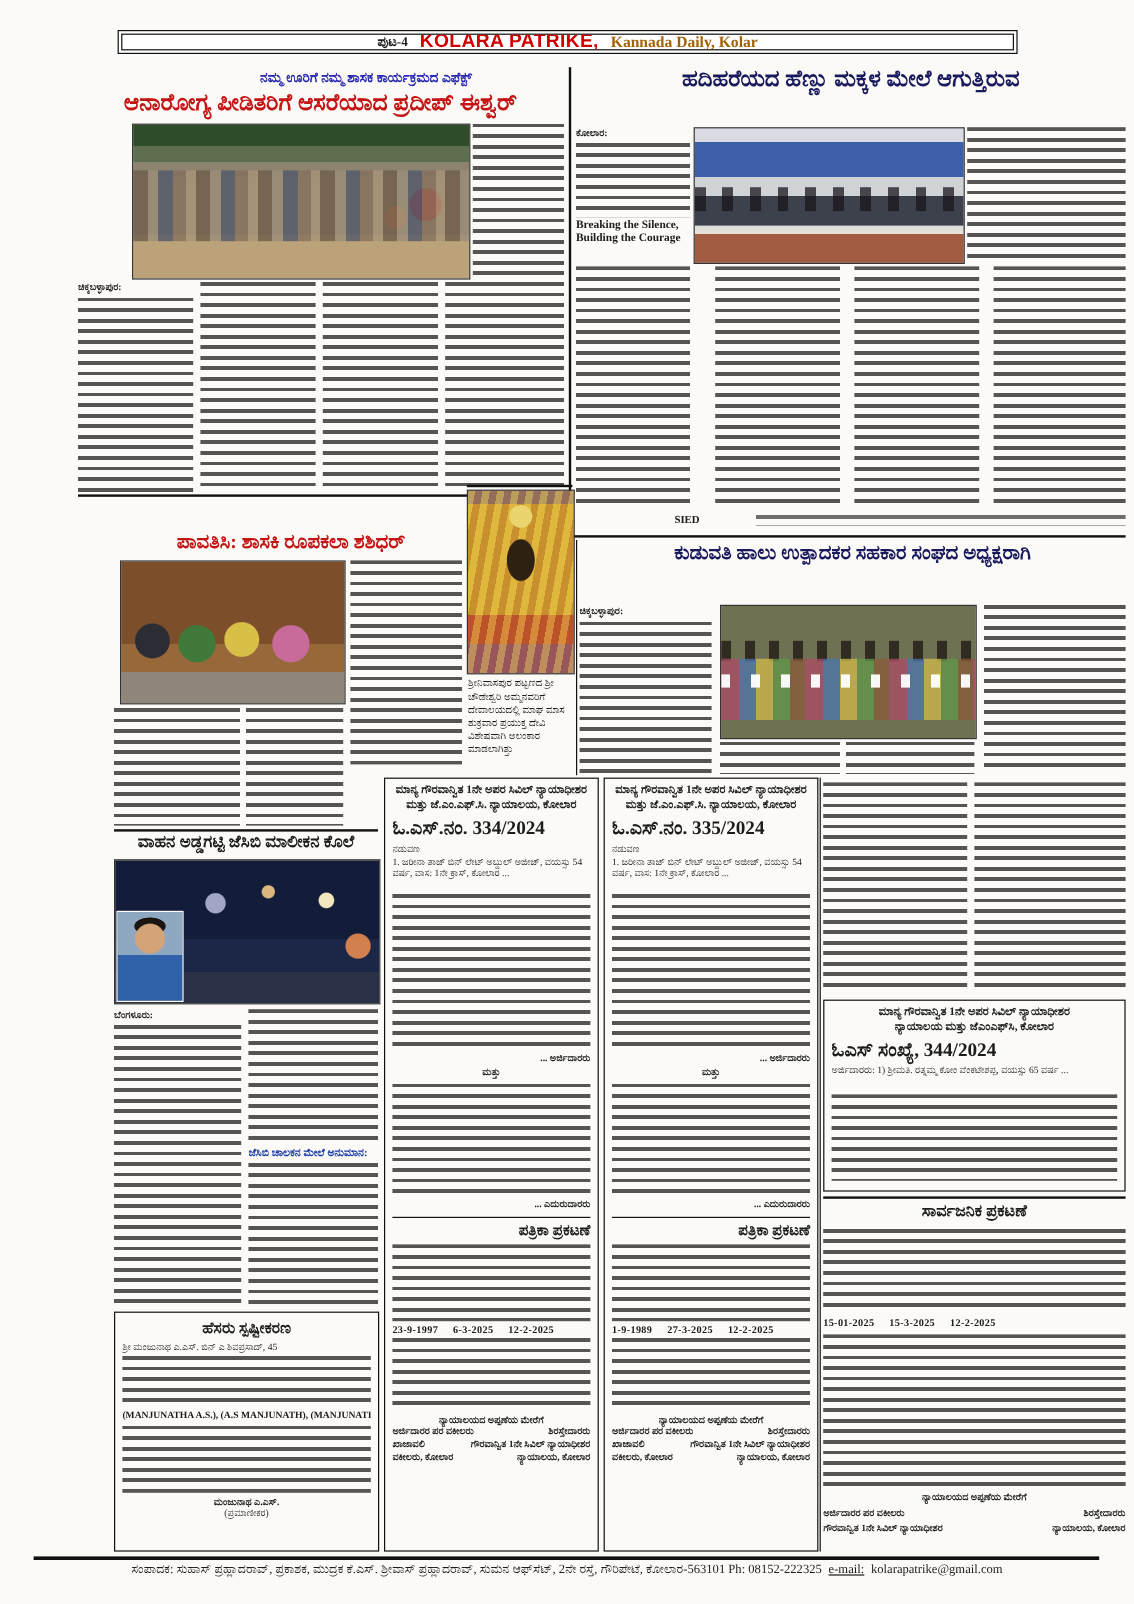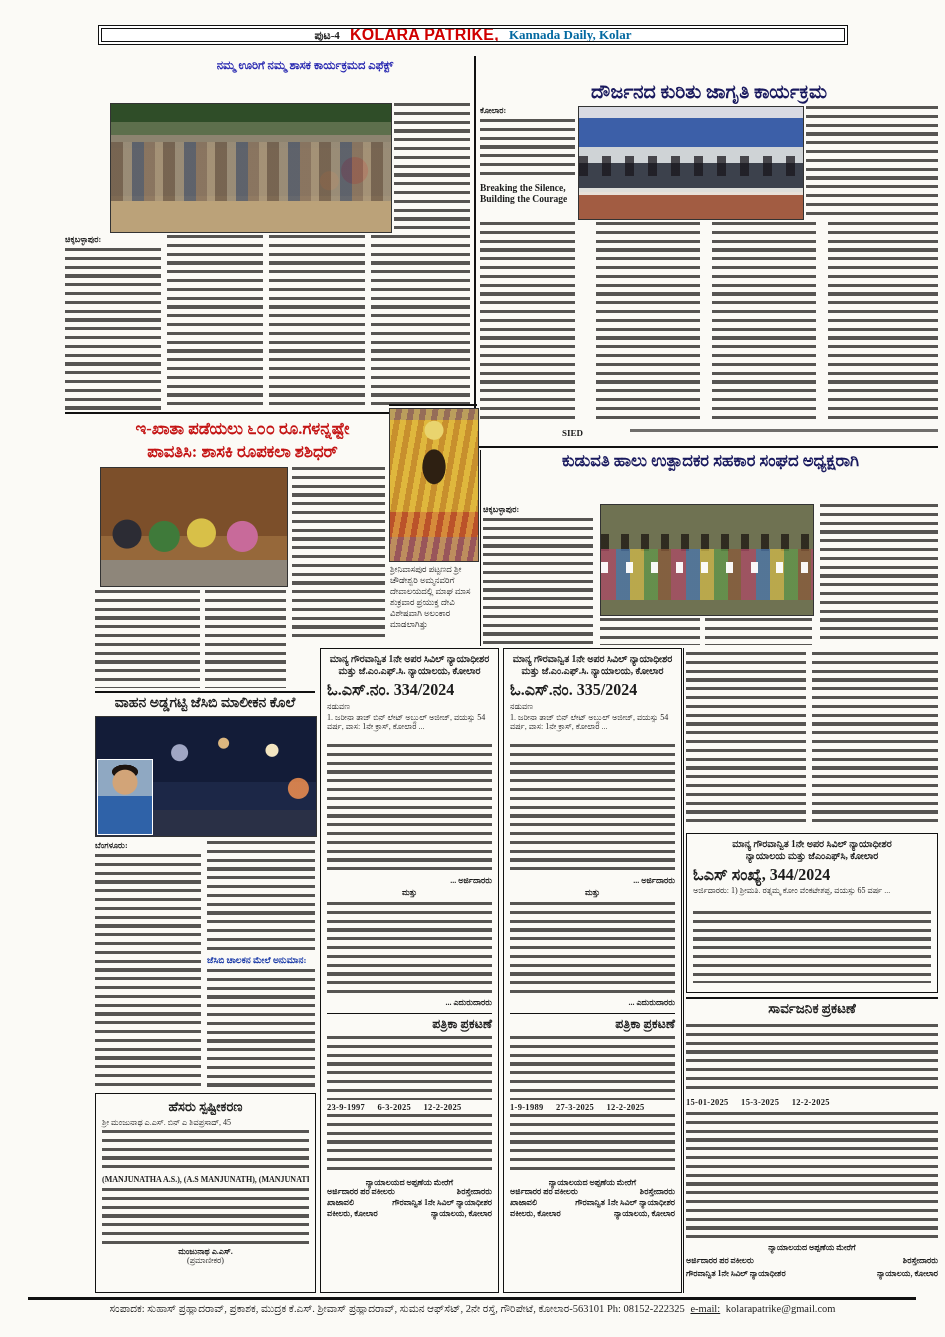--- a/index.html
+++ b/index.html
@@ -115,59 +115,59 @@
   .cap{font-size:8.5px;font-weight:normal;line-height:1.3;}
 </style>
 </head>
 <body>
 
 <div class="page">
 
   <div class="abs masthead" style="left:98px;top:25px;width:750px;height:20px;box-sizing:border-box;">
     <span style="font-size:11px;font-weight:bold;">ಪುಟ-4</span>
     <span style="font-family:'Liberation Sans',sans-serif;font-size:16px;font-weight:bold;color:#d00000;letter-spacing:.3px;">KOLARA PATRIKE,</span>
-    <span style="font-size:13px;font-weight:bold;color:#0369a1;">Kannada Daily, Kolar</span>
+    <span style="font-size:13px;font-weight:bold;color:#a16207;">Kannada Daily, Kolar</span>
   </div>
 
   <div class="abs center bold kblue" style="left:140px;top:59px;width:330px;height:15px;font-size:11.5px;">ನಮ್ಮ ಊರಿಗೆ ನಮ್ಮ ಶಾಸಕ ಕಾರ್ಯಕ್ರಮದ ಎಫೆಕ್ಟ್</div>
+  <div class="abs center bold red" style="left:63px;top:75px;width:408px;height:26px;font-size:19.5px;white-space:nowrap;">ಆನಾರೋಗ್ಯ ಪೀಡಿತರಿಗೆ ಆಸರೆಯಾದ ಪ್ರದೀಪ್ ಈಶ್ವರ್</div>
 
   <div class="abs ph photo1" style="left:110px;top:103px;width:280px;height:128px;">
     <div class="crowd"></div>
   </div>
   <div class="abs sim" style="left:394px;top:103px;width:76px;height:128px;"></div>
 
   <div class="abs bold tiny" style="left:65px;top:235px;width:96px;height:11px;">ಚಿಕ್ಕಬಳ್ಳಾಪುರ:</div>
   <div class="abs sim" style="left:65px;top:248px;width:96px;height:162px;"></div>
   <div class="abs sim" style="left:167px;top:235px;width:96px;height:175px;"></div>
   <div class="abs sim" style="left:269px;top:235px;width:96px;height:175px;"></div>
   <div class="abs sim" style="left:371px;top:235px;width:99px;height:175px;"></div>
   <div class="abs hr" style="left:65px;top:412px;width:405px;height:2px;"></div>
 
   <div class="abs vr" style="left:474px;top:56px;width:1.5px;height:356px;"></div>
 
-  <div class="abs center bold navy" style="left:480px;top:81px;width:458px;height:24px;font-size:19px;white-space:nowrap;">ದೌರ್ಜನದ ಕುರಿತು ಜಾಗೃತಿ ಕಾರ್ಯಕ್ರಮ</div>
+  <div class="abs center bold navy" style="left:480px;top:56px;width:458px;height:24px;font-size:19px;white-space:nowrap;">ಹದಿಹರೆಯದ ಹೆಣ್ಣು ಮಕ್ಕಳ ಮೇಲೆ ಆಗುತ್ತಿರುವ</div>
 
   <div class="abs ph photo2" style="left:578px;top:106px;width:224px;height:112px;">
     <div class="heads"></div>
     <div class="table"></div>
   </div>
 
   <div class="abs bold tiny" style="left:480px;top:106px;width:95px;height:11px;">ಕೋಲಾರ:</div>
   <div class="abs sim" style="left:480px;top:119px;width:95px;height:62px;"></div>
   <div class="abs bold" style="left:480px;top:183px;width:95px;height:36px;font-size:9.5px;line-height:1.2;">Breaking the Silence, Building the Courage</div>
   <div class="abs sim" style="left:480px;top:222px;width:95px;height:200px;"></div>
   <div class="abs sim" style="left:806px;top:106px;width:132px;height:112px;"></div>
   <div class="abs sim" style="left:596px;top:222px;width:104px;height:200px;"></div>
   <div class="abs sim" style="left:712px;top:222px;width:104px;height:200px;"></div>
   <div class="abs sim" style="left:828px;top:222px;width:110px;height:200px;"></div>
   <div class="abs bold small" style="left:562px;top:428px;width:60px;height:12px;">SIED</div>
   <div class="abs sim lt" style="left:630px;top:429px;width:308px;height:9px;"></div>
   <div class="abs hr" style="left:478px;top:446px;width:460px;height:2px;"></div>
 
-  <div class="abs center bold red" style="left:95px;top:419px;width:295px;height:22px;font-size:16.5px;white-space:nowrap;">ಇ-ಖಾತಾ ಪಡೆಯಲು ೬೦೦ ರೂ.ಗಳನ್ನಷ್ಟೇ</div>
   <div class="abs center bold red" style="left:95px;top:442px;width:295px;height:22px;font-size:16.5px;white-space:nowrap;">ಪಾವತಿಸಿ: ಶಾಸಕಿ ರೂಪಕಲಾ ಶಶಿಧರ್</div>
   <div class="abs ph photo3" style="left:100px;top:467px;width:186px;height:118px;"></div>
   <div class="abs sim" style="left:292px;top:467px;width:93px;height:170px;"></div>
   <div class="abs sim" style="left:95px;top:590px;width:105px;height:98px;"></div>
   <div class="abs sim" style="left:205px;top:590px;width:81px;height:98px;"></div>
 
   <div class="abs hr" style="left:389px;top:404px;width:88px;height:1.5px;"></div>
   <div class="abs ph photo4" style="left:389px;top:408px;width:88px;height:152px;"></div>
   <div class="abs cap" style="left:390px;top:564px;width:86px;height:84px;">ಶ್ರೀನಿವಾಸಪುರ ಪಟ್ಟಣದ ಶ್ರೀ ಚೌಡೇಶ್ವರಿ ಅಮ್ಮನವರಿಗೆ ದೇವಾಲಯದಲ್ಲಿ ಮಾಘ ಮಾಸ ಶುಕ್ರವಾರ ಪ್ರಯುಕ್ತ ದೇವಿ ವಿಶೇಷವಾಗಿ ಅಲಂಕಾರ ಮಾಡಲಾಗಿತ್ತು</div>
   <div class="abs vr" style="left:480px;top:450px;width:1px;height:196px;"></div>

